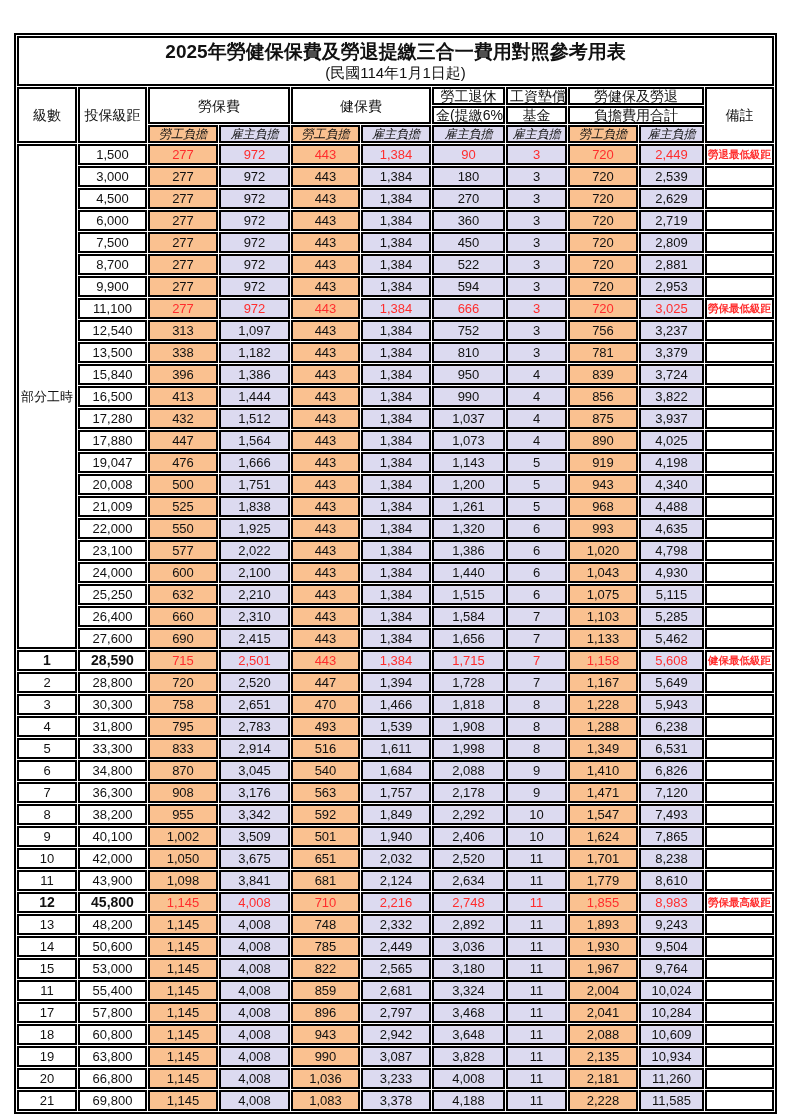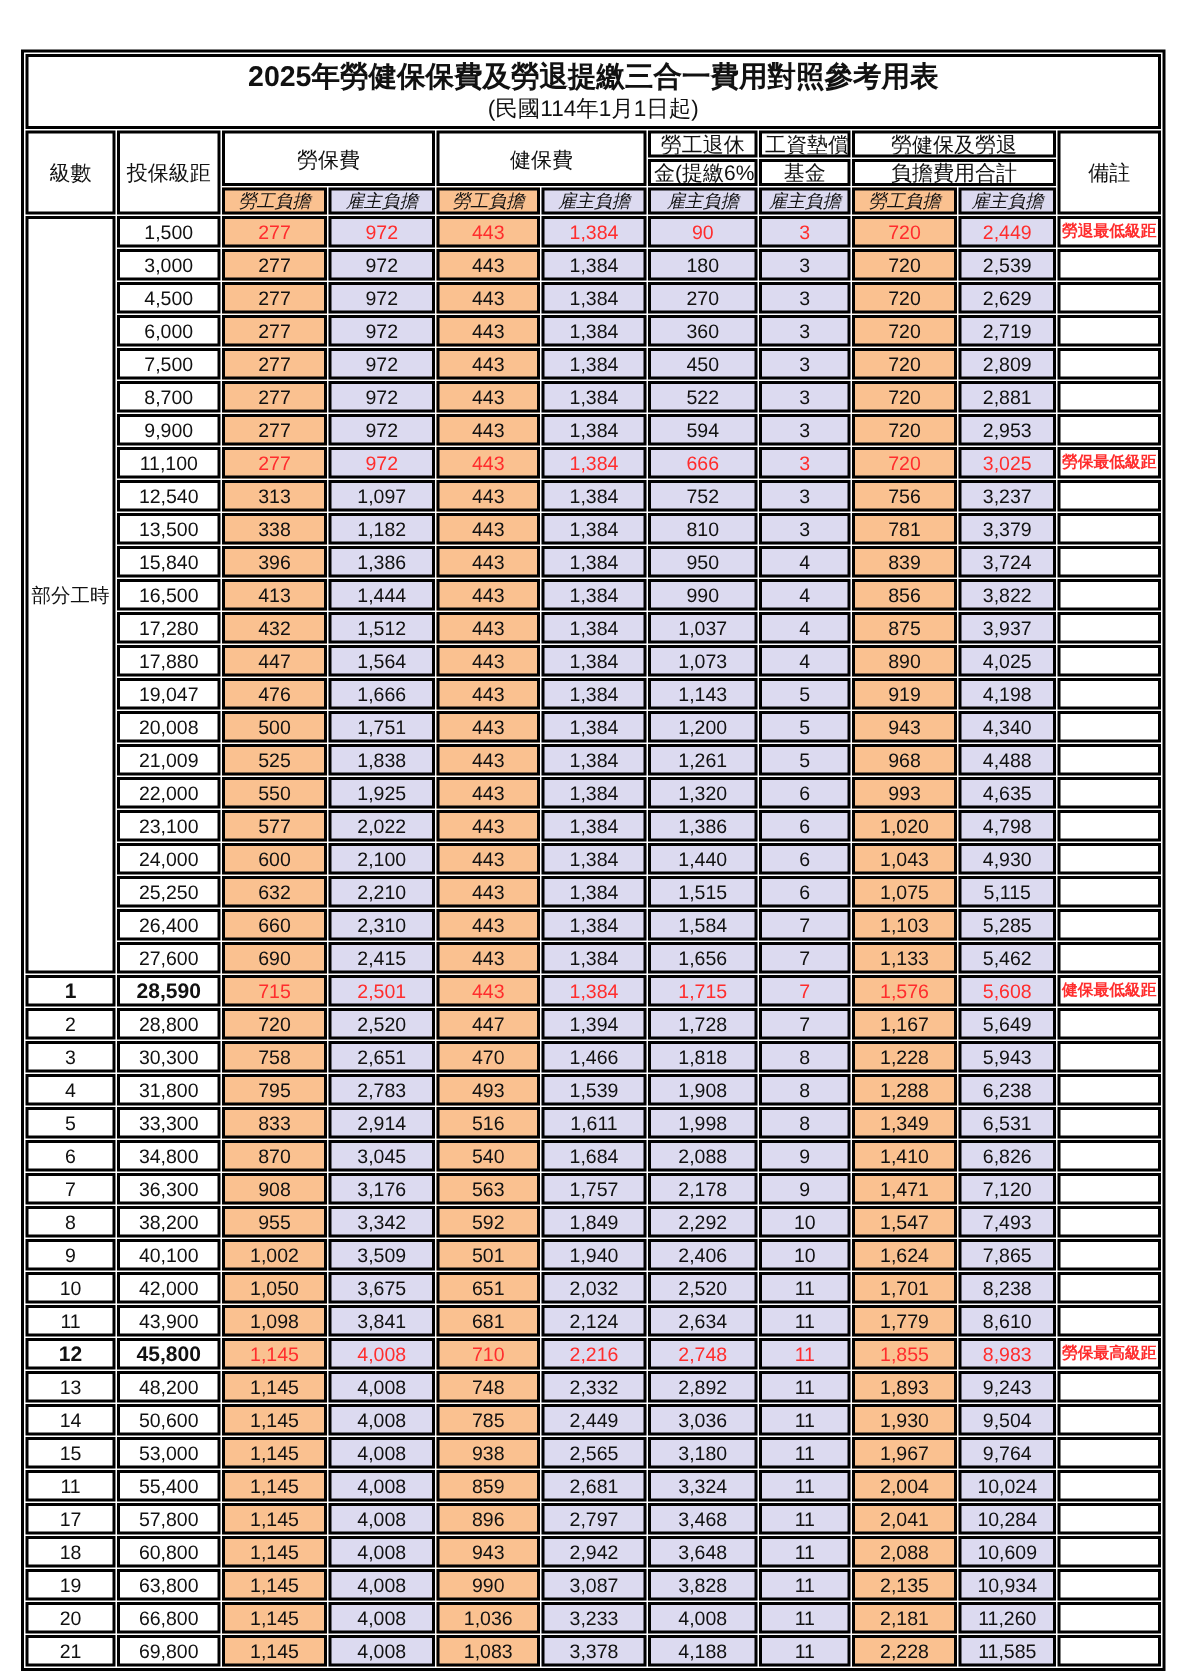--- a/index.html
+++ b/index.html
@@ -379,21 +379,21 @@
         </tr>
         <tr class="hl bd">
           <td class="level">1</td>
           <td class="bracket">28,590</td>
           <td class="val c-w">715</td>
           <td class="val c-e">2,501</td>
           <td class="val c-w">443</td>
           <td class="val c-e">1,384</td>
           <td class="val c-e">1,715</td>
           <td class="val c-e">7</td>
-          <td class="val c-w">1,576</td>
+          <td class="val c-w">1,158</td>
           <td class="val c-e">5,608</td>
           <td class="note">健保最低級距</td>
         </tr>
         <tr>
           <td class="level">2</td>
           <td class="bracket">28,800</td>
           <td class="val c-w">720</td>
           <td class="val c-e">2,520</td>
           <td class="val c-w">447</td>
           <td class="val c-e">1,394</td>
@@ -557,21 +557,21 @@
           <td class="val c-e">11</td>
           <td class="val c-w">1,930</td>
           <td class="val c-e">9,504</td>
           <td class="note"></td>
         </tr>
         <tr>
           <td class="level">15</td>
           <td class="bracket">53,000</td>
           <td class="val c-w">1,145</td>
           <td class="val c-e">4,008</td>
-          <td class="val c-w">938</td>
+          <td class="val c-w">822</td>
           <td class="val c-e">2,565</td>
           <td class="val c-e">3,180</td>
           <td class="val c-e">11</td>
           <td class="val c-w">1,967</td>
           <td class="val c-e">9,764</td>
           <td class="note"></td>
         </tr>
         <tr>
           <td class="level">11</td>
           <td class="bracket">55,400</td>

